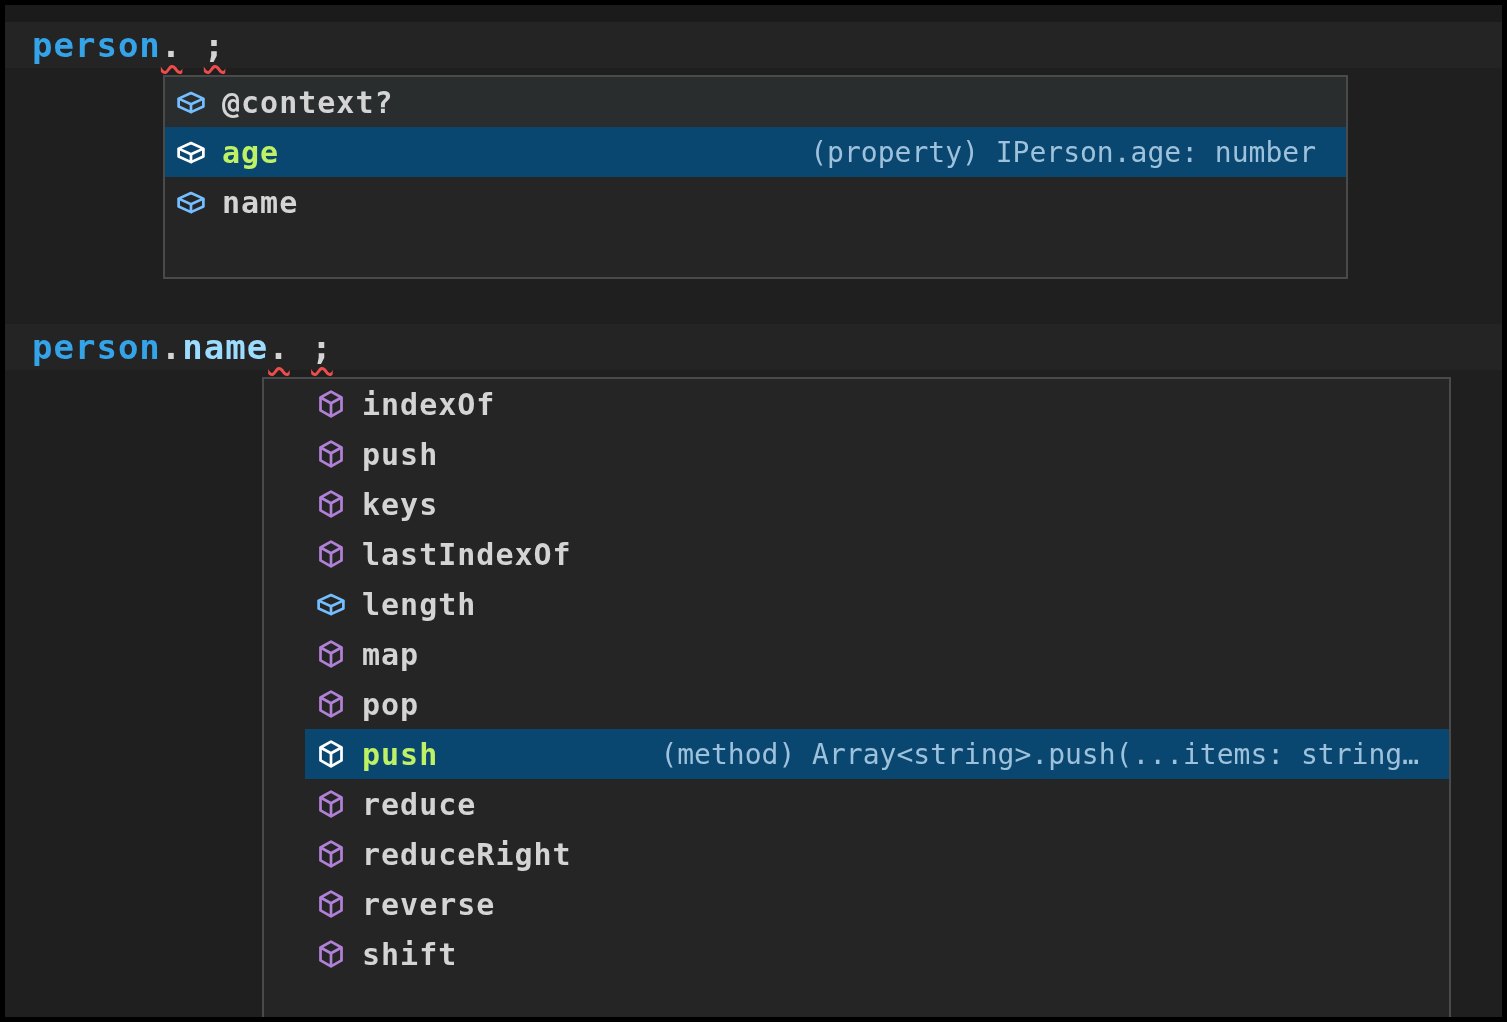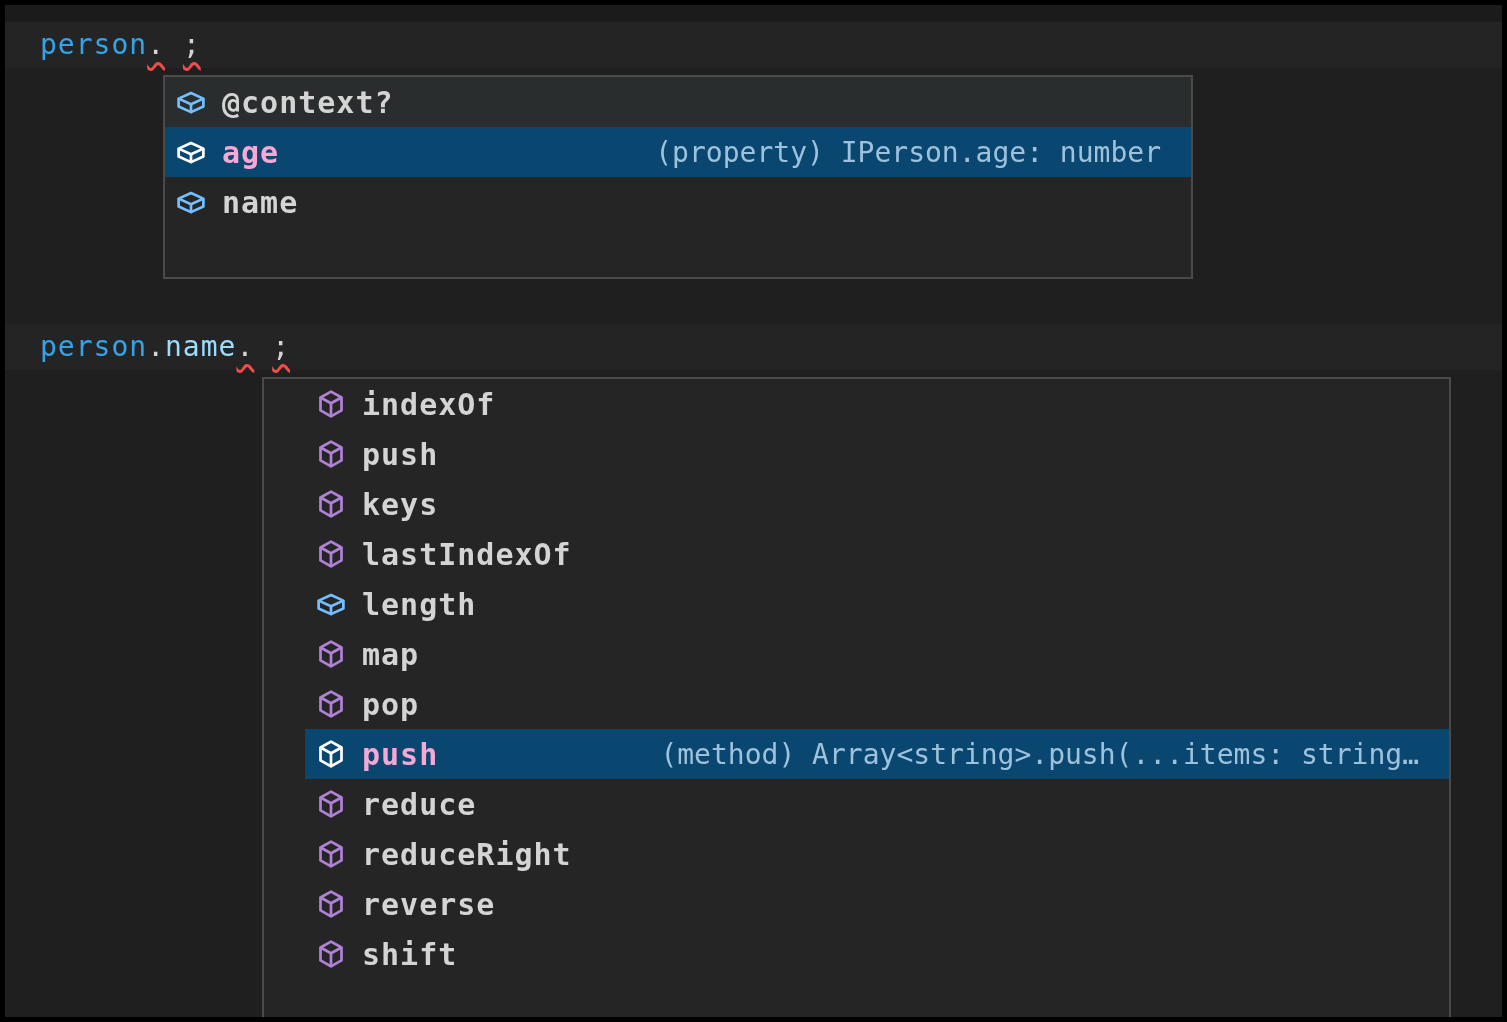--- a/index.html
+++ b/index.html
@@ -12,21 +12,21 @@
     overflow:hidden;
     font-family:"DejaVu Sans Mono","Liberation Mono",monospace;
   }
   .strip{position:absolute;left:0;width:100%;}
   .strip.top{top:0;height:17px;background:#1b1b1c;}
   .line-hl{position:absolute;left:0;width:100%;height:46px;background:#242425;}
   #hl1{top:17px;}
   #hl2{top:319px;}
   .code-line{
     position:absolute;left:27px;height:46px;line-height:46px;
-    font-size:28px;font-weight:400;letter-spacing:1px;white-space:pre;margin-left:8px;
+    font-size:34px;font-weight:700;letter-spacing:1px;white-space:pre;
   }
   #line1{top:17px;}
   #line2{top:319px;}
   .tok{white-space:pre;}
   .tok-variable{color:#35a3e8;}
   .tok-property{color:#9cdcfe;}
   .tok-punct,.tok-punct-error,.tok-cursor-gap{color:#d4d4d4;}
   .tok-punct-error{
     text-decoration-line:underline;
     text-decoration-style:wavy;
@@ -34,37 +34,37 @@
     text-decoration-thickness:2.5px;
     text-underline-offset:8px;
     text-decoration-skip-ink:none;
   }
   .suggest{
     position:absolute;
     box-sizing:border-box;
     background:#252526;
     border:2px solid #4a4a4a;
   }
-  #suggest1{left:158px;top:70px;width:1030px;height:204px;}
+  #suggest1{left:158px;top:70px;width:1185px;height:204px;}
   #suggest2{left:257px;top:372px;width:1189px;height:755px;padding-left:41px;}
   .srow{
     height:50px;display:flex;align-items:center;
     box-sizing:border-box;padding:0 30px 0 11px;
   }
   .srow.hover{background:#2a2d2e;}
   .srow.selected{background:#094771;}
   .sicon{width:30px;height:30px;flex:0 0 auto;margin-right:16px;}
   .icon-field{color:#75beff;}
   .icon-method{color:#b180d7;}
   .srow.selected .sicon{color:#ffffff;}
   .slabel{
     font-size:30px;font-weight:600;letter-spacing:1px;color:#d4d4d4;
     white-space:pre;
   }
-  .srow.selected .slabel{color:#f9a8d4;}
+  .srow.selected .slabel{color:#bef264;}
   .sdetail{
     margin-left:auto;font-size:28px;font-weight:400;color:#9fc2dc;
     white-space:pre;overflow:hidden;
   }
 </style>
 </head>
 <body>
 
 <div class="screen">
   <div class="strip top"></div>

